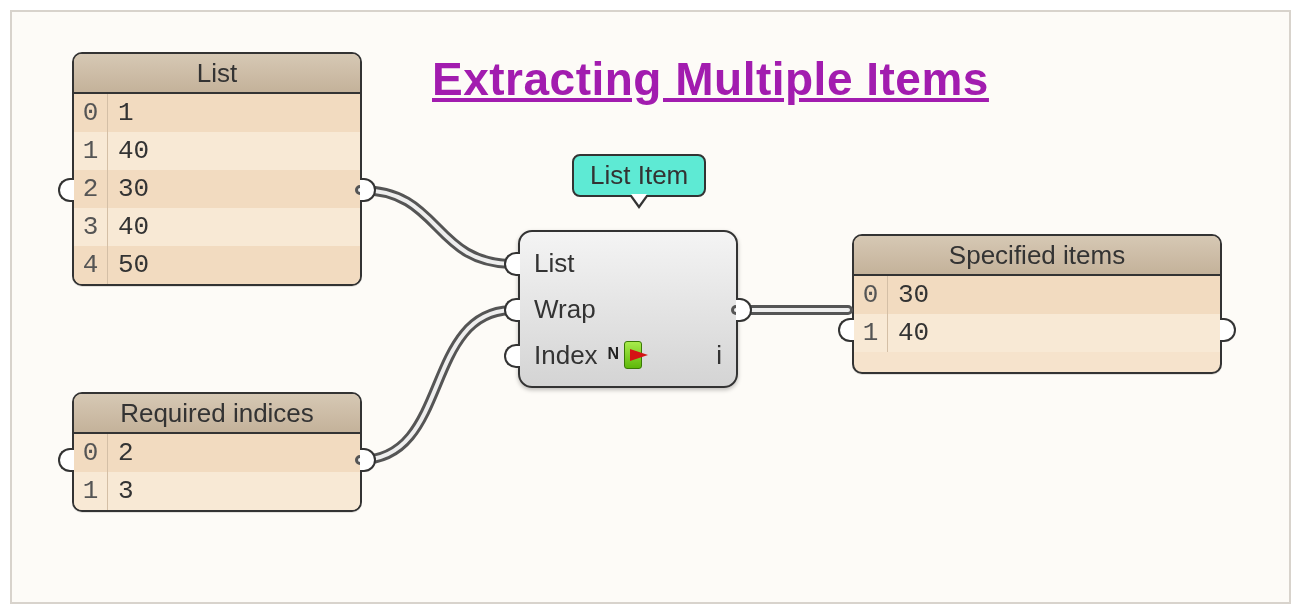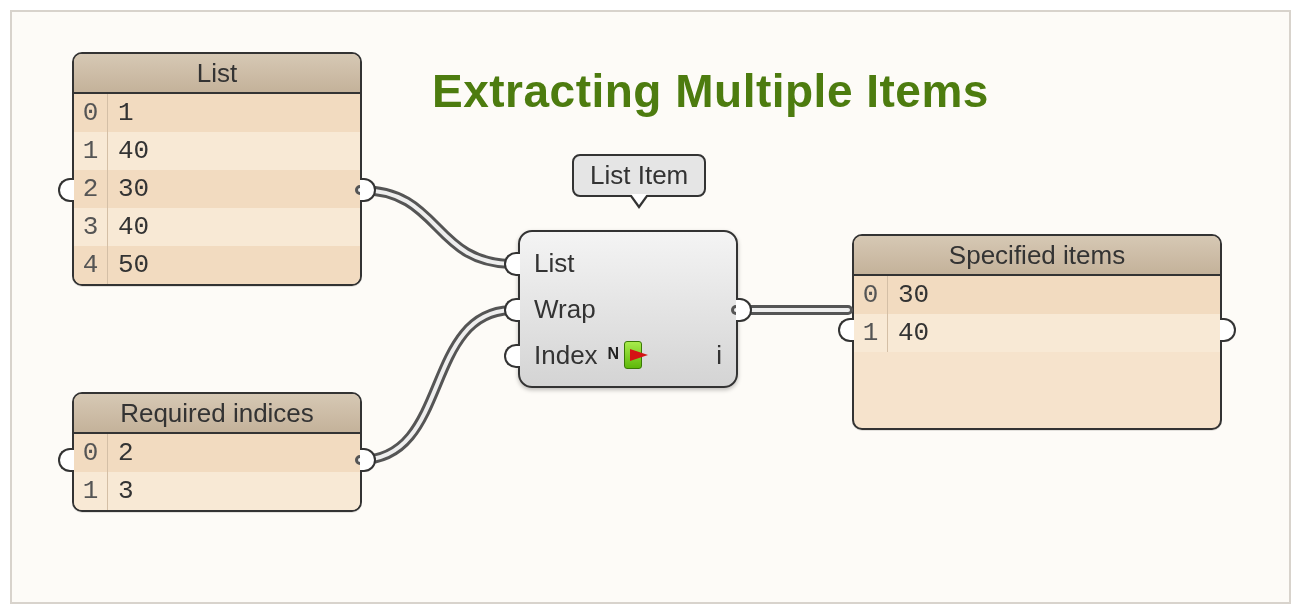--- a/index.html
+++ b/index.html
@@ -17,25 +17,26 @@
     left: 10px;
     top: 10px;
     right: 10px;
     bottom: 10px;
     border: 2px solid #d8d3cc;
     background: #fdfbf7;
   }
   .title {
     position: absolute;
     left: 420px;
-    top: 52px;
+    top: 40px;
     font-size: 46px;
     font-weight: bold;
-    color: #4d7c0f;
+    color: #a21caf;
     letter-spacing: 0.5px;
+    text-decoration: underline;
   }
 
   
   .panel {
     position: absolute;
     border: 2px solid #333;
     border-radius: 10px;
     background: #f6e3cc;
     overflow: hidden;
     box-shadow: 0 1px 0 rgba(0,0,0,0.1);
@@ -128,21 +129,21 @@
     width: 0; height: 0;
     border-top: 6px solid transparent;
     border-bottom: 6px solid transparent;
     border-left: 18px solid #d41414;
   }
   .comp-out { margin-left: auto; }
 
   
   .tooltip {
     position: absolute;
-    background: #e5e5e5;
+    background: #5eead4;
     border: 2px solid #333;
     border-radius: 8px;
     padding: 4px 16px;
     font-size: 26px;
     color: #333;
     z-index: 5;
   }
   .tooltip::after {
     content: "";
     position: absolute;
@@ -260,21 +261,21 @@
         <span class="arrow"></span>
       </span>
       <span class="comp-out">i</span>
     </div>
   </div>
   <div class="nub left" style="left:492px; top:240px;"></div>
   <div class="nub left" style="left:492px; top:286px;"></div>
   <div class="nub left" style="left:492px; top:332px;"></div>
   <div class="nub right" style="left:724px; top:286px;"></div>
 
-  <div class="panel" id="panel-output" style="left:840px; top:222px; width:370px; height:196px;">
+  <div class="panel" id="panel-output" style="left:840px; top:222px; width:370px; height:140px;">
     <div class="panel-header">Specified items</div>
     <div class="rows">
         <div class="panel-row">
           <div class="row-idx">0</div>
           <div class="row-val">30</div>
         </div>
         <div class="panel-row">
           <div class="row-idx">1</div>
           <div class="row-val">40</div>
         </div>

